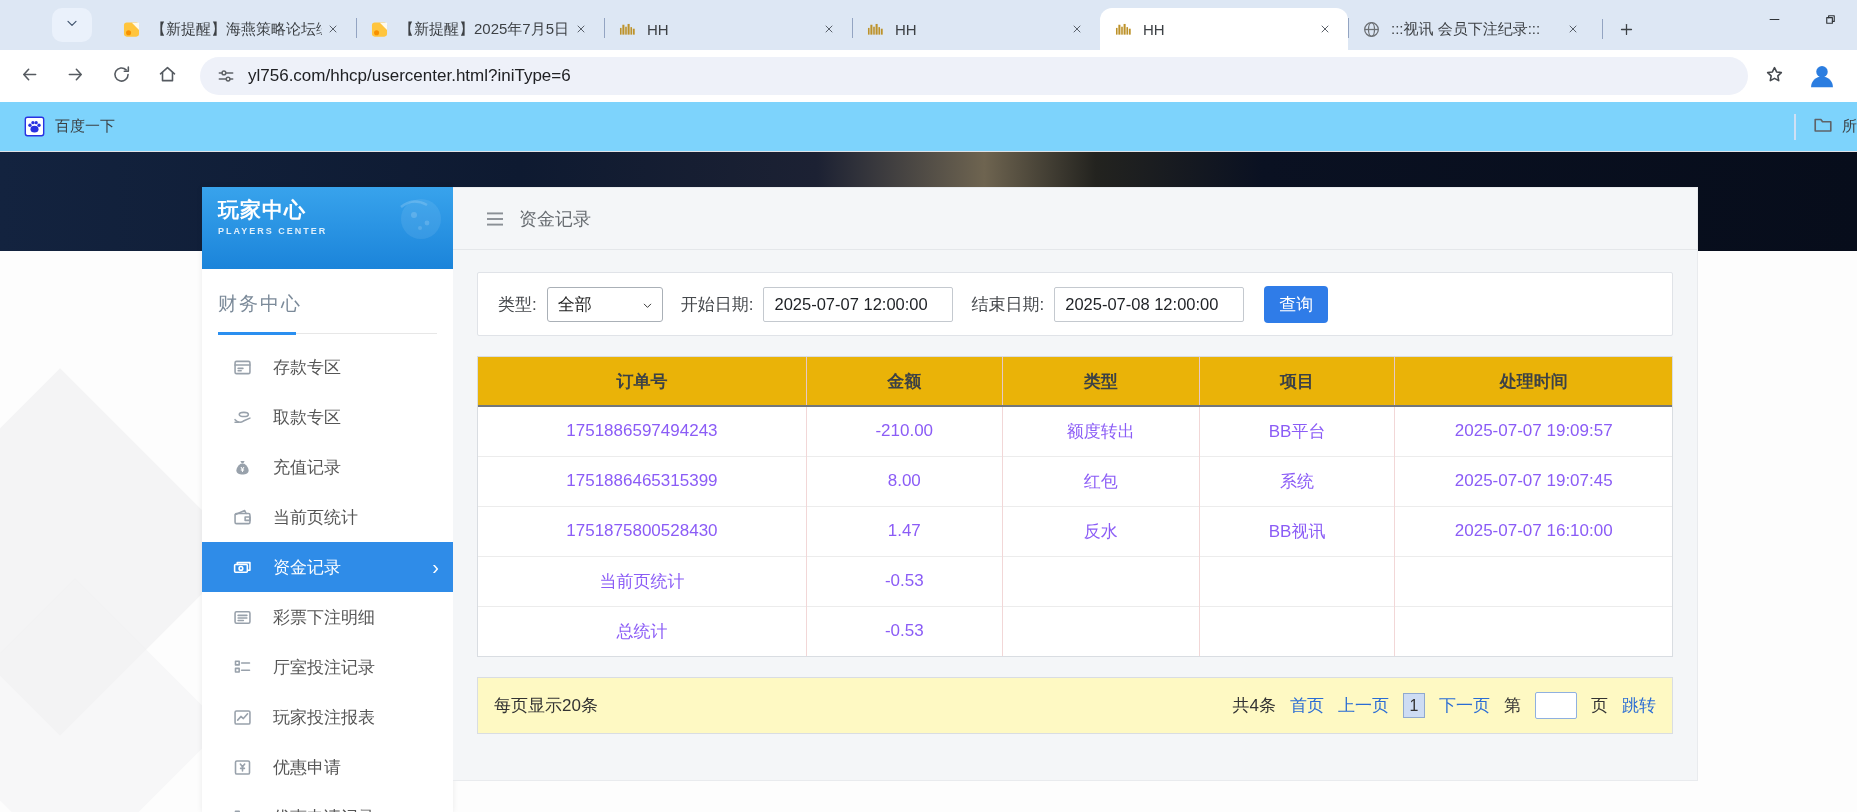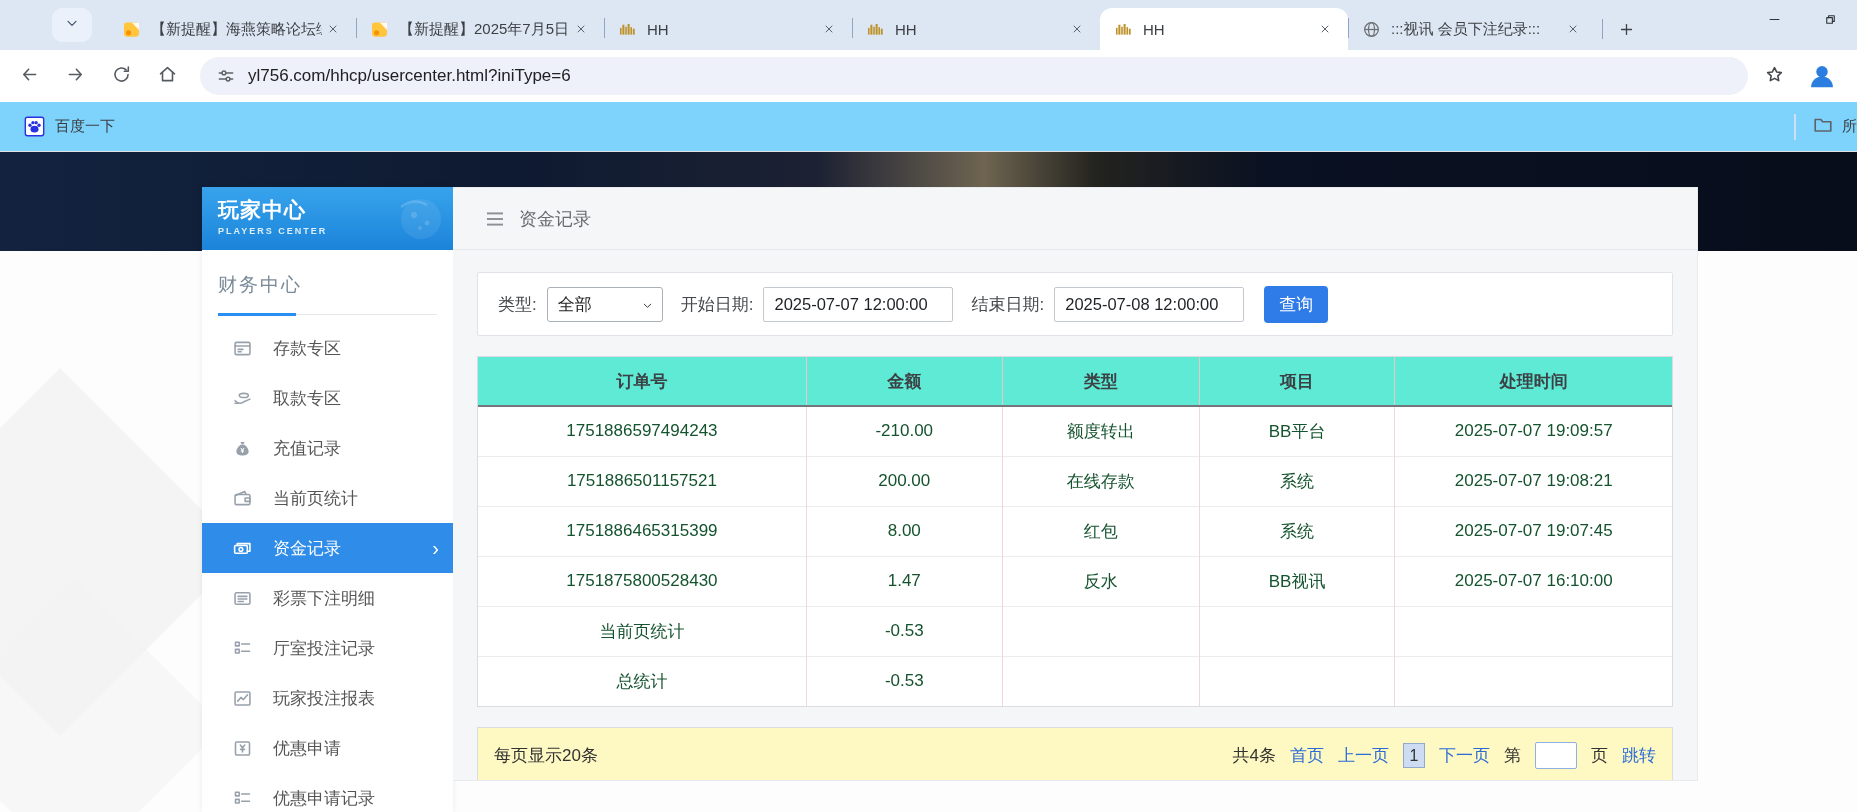--- a/index.html
+++ b/index.html
@@ -54,21 +54,21 @@
   
   .page { position:absolute; left:0; top:152px; width:100%; height:660px; background:#fdfdfd; }
   .banner { position:absolute; left:0; top:0; width:100%; height:99px;
     background:linear-gradient(90deg,#13233f 0%,#0e1a31 28%,#1c2133 44%,#6e6450 53%,#23231f 59%,#0a1122 68%,#070d1b 100%); }
   .deco { position:absolute; background:#ededef; transform:rotate(45deg); }
   .deco.d1 { left:-70px; top:270px; width:260px; height:260px; opacity:.55; }
   .deco.d2 { left:-30px; top:470px; width:210px; height:210px; opacity:.5; background:#f2f2f4; }
 
   
   .sidebar { position:absolute; left:202px; top:35px; width:251px; height:625px; background:#fff; box-shadow:0 0 6px rgba(0,0,0,.08); }
-  .sb-header { height:63px; background:linear-gradient(180deg,#38a3ec 0%,#1b84da 100%); padding:9px 0 0 16px; position:relative; overflow:hidden; }
+  .sb-header { height:82px; background:linear-gradient(180deg,#38a3ec 0%,#1b84da 100%); padding:9px 0 0 16px; position:relative; overflow:hidden; }
   .sb-title { color:#fff; font-size:21px; font-weight:bold; letter-spacing:1px; }
   .sb-sub { color:rgba(255,255,255,.85); font-size:9px; letter-spacing:2px; font-weight:bold; margin-top:2px; }
   .sb-deco { position:absolute; right:6px; top:6px; width:60px; height:55px; opacity:.5; }
   .sb-section { padding:22px 16px 0 16px; }
   .sb-section-title { font-size:19px; color:#7b8a99; letter-spacing:2px; }
   .sb-underline { margin-top:16px; height:1px; background:#e7e7e7; position:relative; }
   .sb-underline::before { content:""; position:absolute; left:0; top:-1px; width:78px; height:3px; background:#2a8ff0; }
   .sb-menu { margin-top:8px; }
   .sb-item { height:50px; display:flex; align-items:center; padding:0 14px 0 30px; color:#555; cursor:pointer; position:relative;text-align:right; }
   .sb-item .mi { width:21px; height:21px; color:#98a1ab; margin-right:20px; flex:0 0 21px; }
@@ -90,23 +90,23 @@
   .f-label { font-size:17px; color:#46494d; margin-right:10px; }
   .select-box { width:116px; height:35px; border:1px solid #aab0b7; border-radius:3px; background:#fff; display:flex; align-items:center; padding:0 8px 0 10px; cursor:pointer; margin-right:18px; }
   .select-box .sel-val { flex:1; font-size:17px; color:#222; }
   .select-box .sel-arr { width:13px; height:13px; color:#333; }
   .select-box .sel-arr svg { width:13px; height:13px; }
   .date-input { width:190px; height:35px; border:1px solid #c4c9cf; border-radius:2px; font-size:16.5px; color:#1e2125; padding:0 10px; text-align:left; font-family:"Liberation Sans",sans-serif; margin-right:18px; background:#fff; }
   .query-btn { width:64px; height:37px; background:#2f7ce8; color:#fff; font-size:17px; border:none; border-radius:4px; cursor:pointer; margin-left:2px; font-family:"Liberation Sans",sans-serif; }
 
   .table-wrap { margin:20px 24px 0 24px; background:#fff; border:1px solid #d9dde2; }
   table { width:100%; border-collapse:collapse; table-layout:fixed; }
-  thead th { height:49px; background:#5eead4; font-size:17px; font-weight:bold; color:#3c4145; border-bottom:2px solid #73777b; border-left:1px solid #e6c8c8; }
+  thead th { height:49px; background:#eab308; font-size:17px; font-weight:bold; color:#3c4145; border-bottom:2px solid #73777b; border-left:1px solid #e6c8c8; }
   thead th:first-child { border-left:none; }
-  tbody td { height:50px; font-size:17px; color:#14532d; text-align:center; border-top:1px solid #ececec; border-left:1px solid #f2d7d7; }
+  tbody td { height:50px; font-size:17px; color:#8b5cf6; text-align:center; border-top:1px solid #ececec; border-left:1px solid #f2d7d7; }
   tbody tr:first-child td { border-top:none; }
   tbody td:first-child { border-left:none; }
   .c0{width:27.5%} .c1{width:16.4%} .c2{width:16.5%} .c3{width:16.4%} .c4{width:23.2%}
 
   .pager { margin:20px 24px 0 24px; height:57px; background:#fef9c3; border:1px solid #d9dde2; display:flex; align-items:center; padding:0 16px; }
   .pager-left { font-size:17px; color:#333; }
   .pager-right { margin-left:auto; display:flex; align-items:center; gap:14px; font-size:17px; }
   .pager-total { color:#333; }
   .pager a { color:#2a6cd4; text-decoration:none; cursor:pointer; }
   .pager-current { min-width:22px; height:25px; background:#cddcf3; border:1px solid #8fa9cf; color:#333; display:flex; align-items:center; justify-content:center; padding:0 4px; font-size:16px; }
@@ -483,27 +483,20 @@
                 <th>处理时间</th>
               </tr>
             </thead>
           <tbody>
               <tr>
                 <td>1751886597494243</td>
                 <td>-210.00</td>
                 <td>额度转出</td>
                 <td>BB平台</td>
                 <td>2025-07-07 19:09:57</td>
-              </tr>
-              <tr>
-                <td>1751886501157521</td>
-                <td>200.00</td>
-                <td>在线存款</td>
-                <td>系统</td>
-                <td>2025-07-07 19:08:21</td>
               </tr>
               <tr>
                 <td>1751886465315399</td>
                 <td>8.00</td>
                 <td>红包</td>
                 <td>系统</td>
                 <td>2025-07-07 19:07:45</td>
               </tr>
               <tr>
                 <td>1751875800528430</td>

